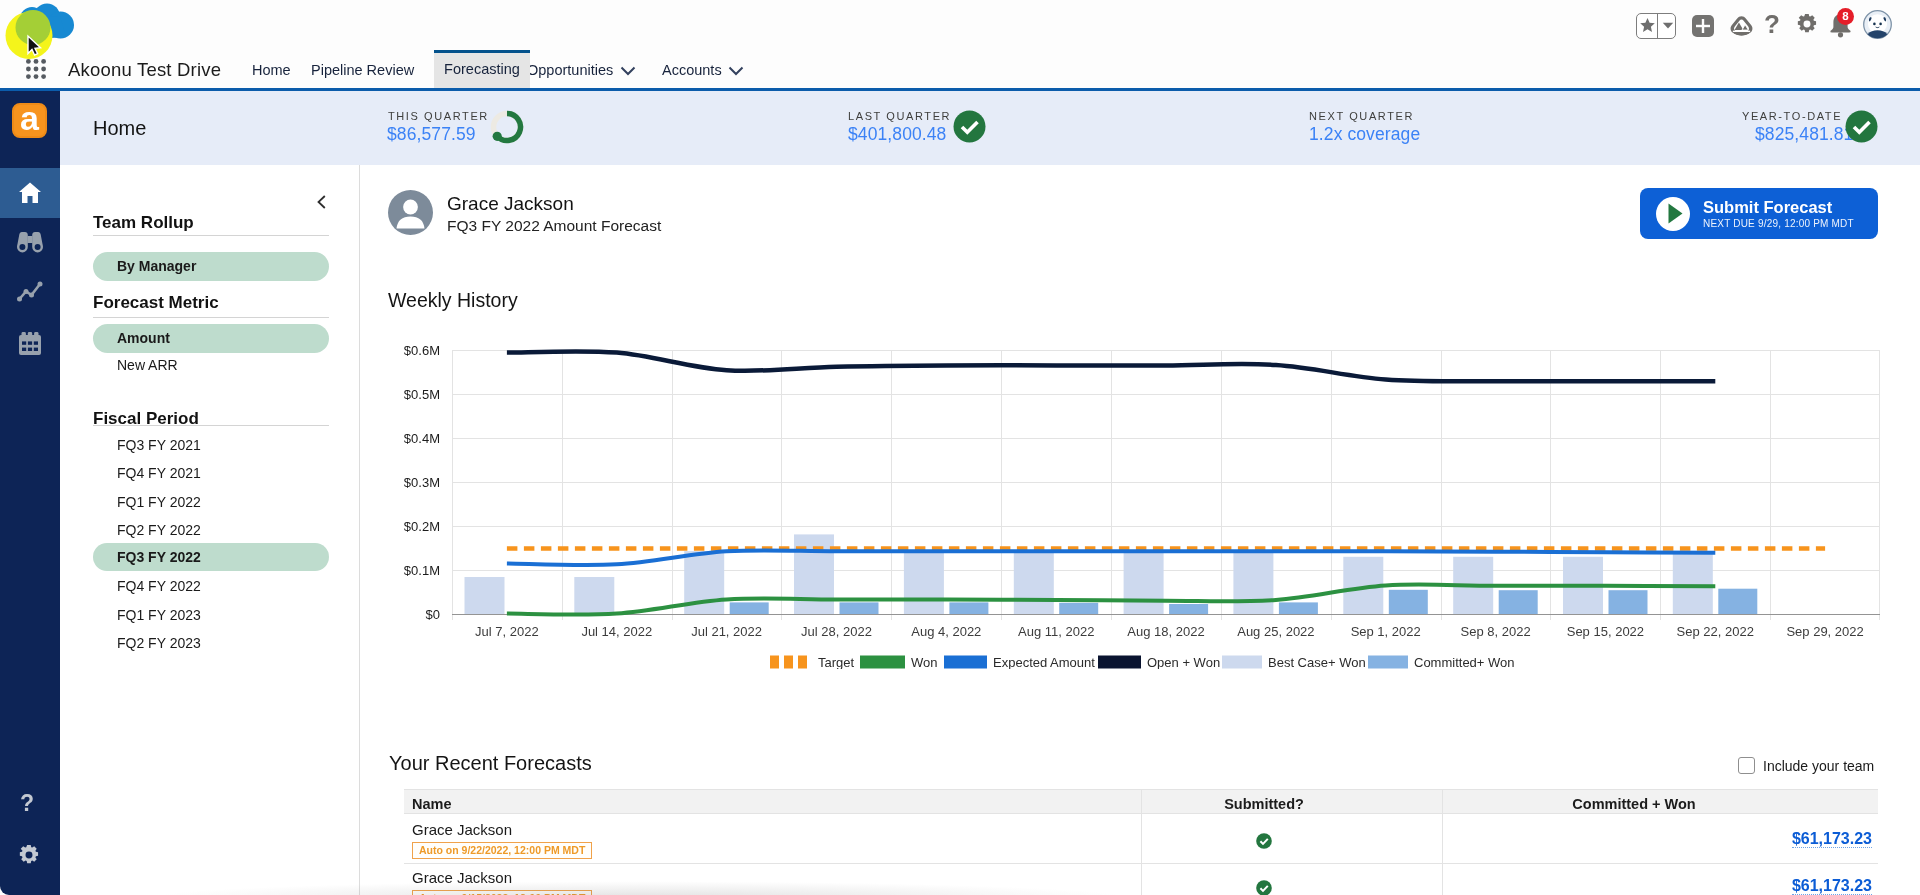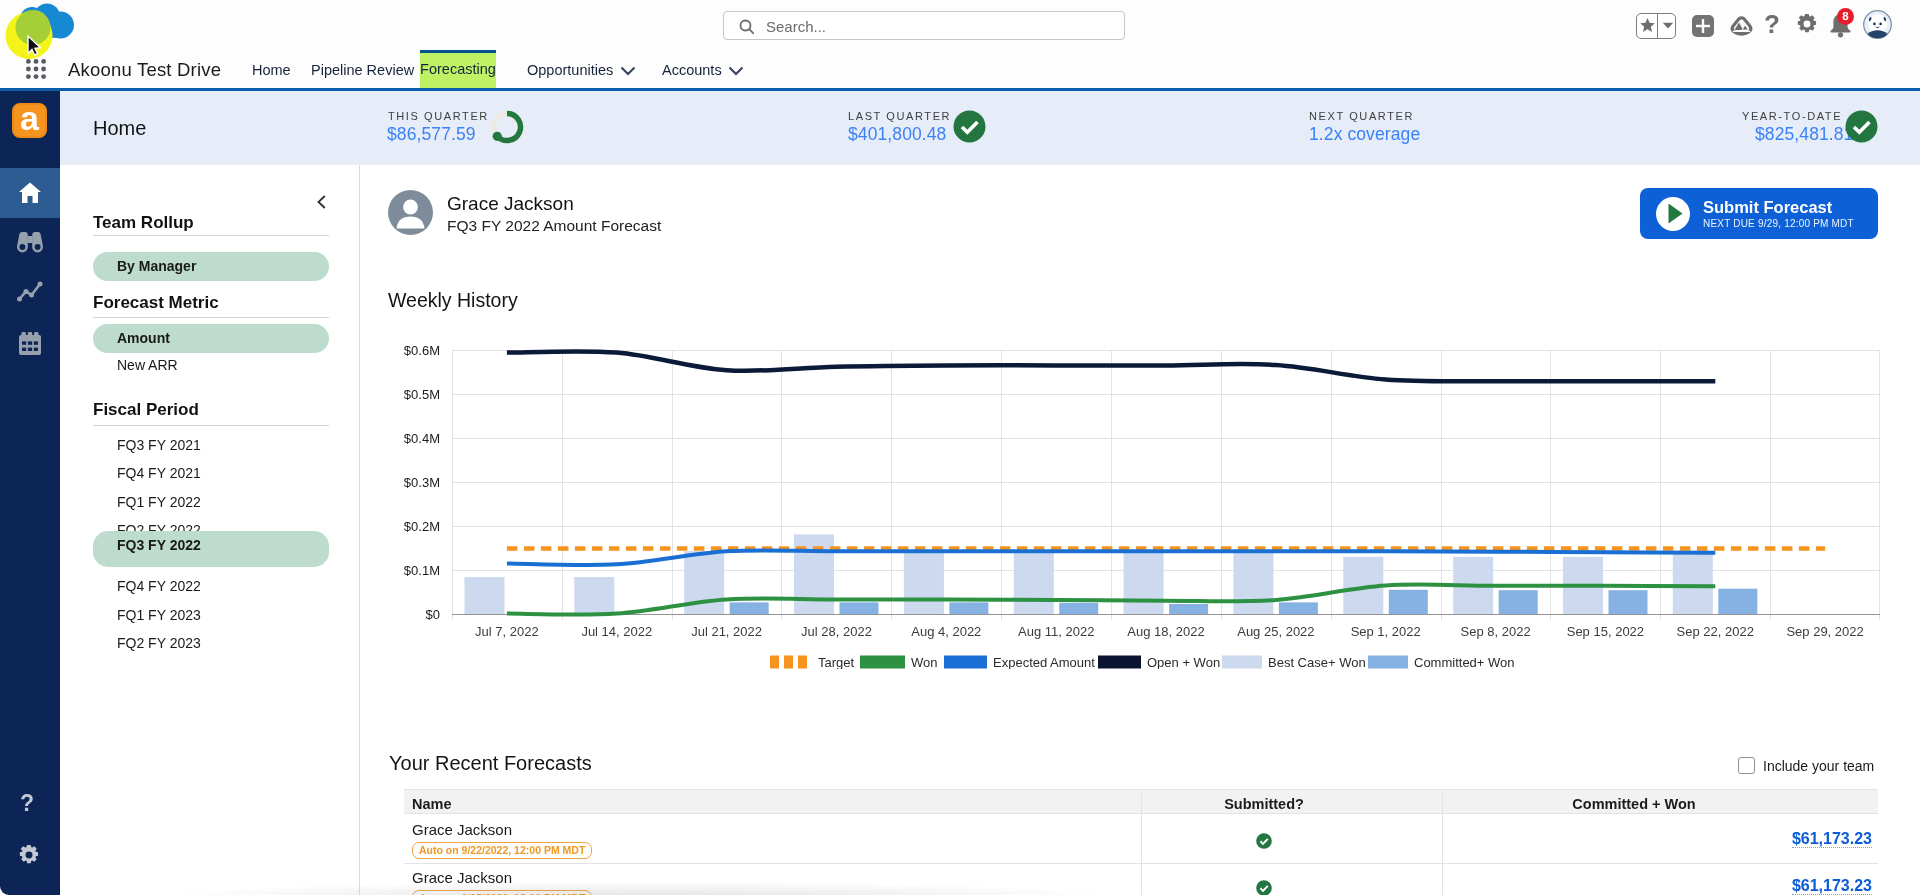--- a/index.html
+++ b/index.html
@@ -5,22 +5,22 @@
 * { margin:0; padding:0; box-sizing:border-box; }
 html,body { width:1920px; height:895px; overflow:hidden; background:#ffffff;
   font-family:"Liberation Sans", sans-serif; position:relative; }
 .abs { position:absolute; }
 
 
 #ghead { position:absolute; left:0; top:0; width:1920px; height:91px;
   background:#fdfdfd; border-bottom:3px solid #0b5cab; z-index:5; }
 #appname { position:absolute; left:68px; top:59px; font-size:18.5px; color:#1b1b1b; letter-spacing:0.2px;}
 .tab { position:absolute; top:54px; height:34px; line-height:32px; font-size:14.5px; color:#17233c; }
-#tab-fc { position:absolute; left:420px; top:50px; width:76px; height:38px;
-  background:#bef264; border-top:3px solid #04528c; text-align:center;
+#tab-fc { position:absolute; left:434px; top:50px; width:96px; height:38px;
+  background:#e5e5e5; border-top:3px solid #04528c; text-align:center;
   line-height:33px; font-size:14.5px; color:#17233c; }
 #search { position:absolute; left:723px; top:11px; width:402px; height:29px;
   border:1px solid #c9c7c5; border-radius:4px; background:#fff; }
 #search .ph { position:absolute; left:42px; top:6px; font-size:15px; color:#6b6b6b; }
 
 
 #qband { position:absolute; left:60px; top:91px; width:1860px; height:74px; background:#e6ecf8; }
 .qlabel { position:absolute; font-size:11px; letter-spacing:1.6px; color:#3e3e3c; font-weight:400; }
 .qvalue { position:absolute; font-size:17.5px; color:#3b82f6; letter-spacing:0.1px;}
 #hometitle { position:absolute; left:93px; top:117px; font-size:20px; color:#141414; z-index:6;}
@@ -50,41 +50,34 @@
 
 #submit { position:absolute; left:1640px; top:188px; width:238px; height:51px;
   border-radius:8px; background:#0d60d6; z-index:3;}
 #submit .t1 { position:absolute; left:63px; top:10px; font-size:16.5px; font-weight:bold; color:#fff; }
 #submit .t2 { position:absolute; left:63px; top:30px; font-size:10px; color:#eef3fc; letter-spacing:0.2px;}
 #submit .circ { position:absolute; left:16px; top:8.5px; width:34px; height:34px; border-radius:50%; background:#fff; }
 
 
 #tbl { position:absolute; left:404px; top:789px; width:1474px; }
 #tbl .hdr { height:25px; background:#f2f2f2; border-top:1px solid #e3e3e3; border-bottom:1px solid #e3e3e3; }
-.badge { display:inline-block; border:1.5px solid #f0a24a; border-radius:7px;
+.badge { display:inline-block; border:1.5px solid #f0a24a; border-radius:0;
   padding:1px 6px 2px 6px; font-size:10.5px; font-weight:bold; color:#ee9a28; background:#fffefb;}
 .link { color:#0b5cd5; font-weight:bold; font-size:16px; border-bottom:1.5px dotted #6ea4e8; }
 </style>
 </head>
 <body>
 
 <div id="ghead">
   <div id="appname">Akoonu Test Drive</div>
   <div class="tab" style="left:252px;">Home</div>
   <div class="tab" style="left:311px;">Pipeline Review</div>
   <div class="tab" style="left:527px;">Opportunities</div>
   <div class="tab" style="left:662px;">Accounts</div>
   <div id="tab-fc">Forecasting</div>
-  <div id="search">
-      <div class="ph">Search...</div>
-    <svg style="position:absolute; left:15px; top:7px;" width="16" height="16" viewBox="0 0 16 16">
-      <circle cx="6.5" cy="6.5" r="5" fill="none" stroke="#6b6b6b" stroke-width="1.8"></circle>
-      <line x1="10.2" y1="10.2" x2="14.2" y2="14.2" stroke="#6b6b6b" stroke-width="1.8" stroke-linecap="round"></line>
-    </svg>
-  </div>
 
   <svg style="position:absolute; left:0px; top:0px;" width="90" height="85" viewBox="0 0 90 85">
     <circle cx="32" cy="19" r="12" fill="#1789d2"></circle>
     <circle cx="47" cy="16.5" r="13" fill="#1789d2"></circle>
     <circle cx="60.5" cy="25" r="13.5" fill="#1789d2"></circle>
     <path d="M26 19 L60 16 L66 37 L36 39 Z" fill="#1789d2"></path>
     <circle cx="29" cy="35.5" r="23.5" fill="#f4f41b"></circle>
     <circle cx="33" cy="27.5" r="17.5" fill="#a4cf36"></circle>
     <path d="M28 36 L28 53.5 L32 49.5 L34.6 55 L37.6 53.6 L35 48.3 L40.5 47.8 Z" fill="#111" stroke="#fff" stroke-width="1.4"></path>
   </svg>
@@ -235,27 +228,27 @@
   <svg style="position:absolute; left:257px; top:30px;" width="9" height="14" viewBox="0 0 9 14">
     <path d="M7.8 1 L1.5 7 L7.8 13" fill="none" stroke="#2e2e2e" stroke-width="1.8"></path>
   </svg>
   <div class="lp-h" style="top:48px;">Team Rollup</div>
   <div class="lp-hr" style="top:70px;"></div>
   <div class="pill" style="top:75px;margin-top:12px;">By Manager</div>
   <div class="lp-h" style="top:128px;">Forecast Metric</div>
   <div class="lp-hr" style="top:152px;"></div>
   <div class="pill" style="top:159px;">Amount</div>
   <div class="lp-item" style="top:192px;">New ARR</div>
-  <div class="lp-h" style="top:235px;">Fiscal Period</div>
+  <div class="lp-h" style="top:244px;">Fiscal Period</div>
   <div class="lp-hr" style="top:260px;"></div>
   <div class="lp-item" style="top:272px;">FQ3 FY 2021</div>
   <div class="lp-item" style="top:300px;">FQ4 FY 2021</div>
   <div class="lp-item" style="top:329px;">FQ1 FY 2022</div>
   <div class="lp-item" style="top:357px;">FQ2 FY 2022</div>
-  <div class="pill" style="top:366px; height:36px; line-height:28px;">FQ3 FY 2022</div>
+  <div class="pill" style="top:378px; height:28px; line-height:28px;">FQ3 FY 2022</div>
   <div class="lp-item" style="top:413px;">FQ4 FY 2022</div>
   <div class="lp-item" style="top:442px;">FQ1 FY 2023</div>
   <div class="lp-item" style="top:470px;">FQ2 FY 2023</div>
 </div>
 
 <div id="main"></div>
 
 <svg class="abs" style="left:388px; top:190px; z-index:3;" width="45" height="45" viewBox="0 0 45 45">
   <circle cx="22.5" cy="22.5" r="22.5" fill="#7d8b9a"></circle>
   <circle cx="22.5" cy="17" r="7.4" fill="#fff"></circle>

